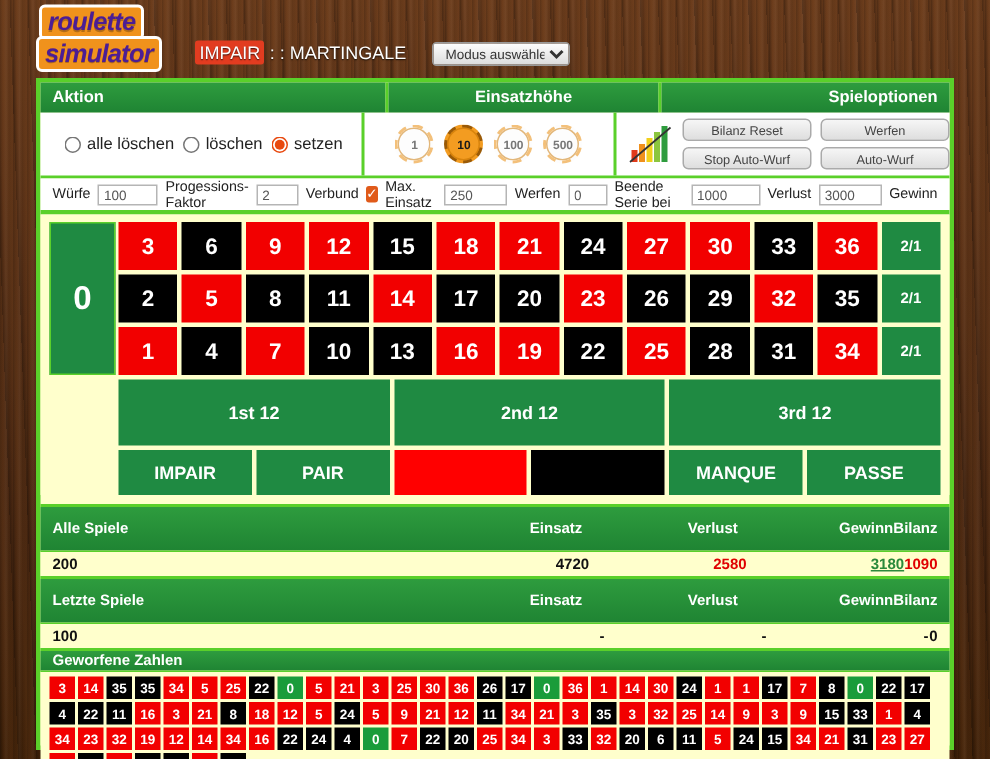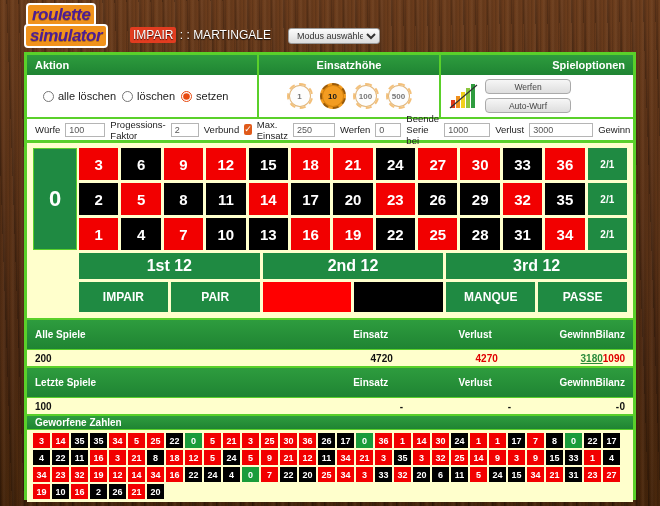--- a/index.html
+++ b/index.html
@@ -130,21 +130,21 @@
     padding: 0 8px; font-size: 9.5px; color:#222;
     background:#ffffff; border-bottom: 3px solid #5ad02a;
   }
   #settings input[type=text]{
     height: 14px; font-size: 9px; color:#555;
     border:1px solid #b5b5b5; background:#fff; padding-left:3px;
     font-family: "Liberation Sans", sans-serif;
   }
   #settings .w-wuerfe{ width:40px;} #settings .w-prog{ width:28px;}
   #settings .w-max{ width:42px;} #settings .w-warten{ width:26px;}
-  #settings .w-serie{ width:46px;} #settings .w-verlust{ width:64px;}
+  #settings .w-serie{ width:46px;} #settings .w-verlust{ width:42px;}
   .cbox { width:11px;height:11px; background:#e05a1a; border-radius:2px;
           display:inline-flex; align-items:center; justify-content:center;
           color:#fff; font-size:9px; line-height:9px; }
 
   
   #table-wrap { padding: 5px 6px 0 6px; background:#ffffcc; }
   #numbers { display: flex; }
   #zero {
     width: 44px; height: 102px; margin-right: 2px;
     background: #1f8a42; border: 1px solid #5ad02a;
@@ -154,22 +154,22 @@
   }
   #grid { flex:1; display:grid; grid-template-columns: repeat(13, 1fr);
           grid-template-rows: repeat(3, 32px); gap: 3px; }
   .num { display:flex; align-items:center; justify-content:center;
          font-size: 15px; font-weight:bold; color:#fff; cursor:pointer; }
   .num.red { background:#f20000; }
   .num.black { background:#000000; }
   .num.col21 { background:#1f8a42; font-size:10px; }
 
   #dozens { display:flex; margin-top: 3px; padding-left: 46px; gap:3px; }
-  .dozen { flex:1; height: 26px; background:#1f8a42; color:#fff;
-           font-size: 16px; font-weight:bold;
+  .dozen { flex:1; height: 44px; background:#1f8a42; color:#fff;
+           font-size: 12px; font-weight:bold;
            display:flex;align-items:center;justify-content:center; cursor:pointer;}
   #evens { display:flex; margin-top: 3px; padding-left: 46px; gap:3px; }
   .even { flex:1; height: 30px; background:#1f8a42; color:#fff;
           font-size: 12px; font-weight:bold;
           display:flex;align-items:center;justify-content:center; cursor:pointer;}
   .even.red { background:#ff0000; }
   .even.black { background:#000000; }
 
   
   #stats { margin-top: 6px; }
@@ -250,20 +250,24 @@
 
     <div id="gameopts">
       <svg id="chart-icon" viewBox="0 0 30 28">
         <rect x="2" y="18" width="4" height="8" fill="#e03a1a"></rect>
         <rect x="7" y="14" width="4" height="12" fill="#f0901c"></rect>
         <rect x="12" y="10" width="4" height="16" fill="#f2d01c"></rect>
         <rect x="17" y="6" width="4" height="20" fill="#8cc63e"></rect>
         <rect x="22" y="2" width="4" height="24" fill="#2e9c3e"></rect>
         <path d="M1 26 L28 3" stroke="#333" stroke-width="1.2" fill="none"></path>
       </svg>
+      <div class="gcol">
+        <div class="gbtn">Bilanz Reset</div>
+        <div class="gbtn">Stop Auto-Wurf</div>
+      </div>
       <div class="gcol">
         <div class="gbtn">Werfen</div>
         <div class="gbtn">Auto-Wurf</div>
       </div>
     </div>
   </div>
 
   <div id="settings">
     <span>Würfe</span>
     <input type="text" class="w-wuerfe" value="100" style="">
@@ -346,21 +350,21 @@
     <div class="st-head">
       <div class="st-c1">Alle Spiele</div>
       <div class="st-c">Einsatz</div>
       <div class="st-c">Verlust</div>
       <div class="st-c">Gewinn</div>
       <div class="st-c last">Bilanz</div>
     </div>
     <div class="st-row">
       <div class="st-c1">200</div>
       <div class="st-c">4720</div>
-      <div class="st-c val-loss">4270</div>
+      <div class="st-c val-loss">2580</div>
       <div class="st-c val-win">3180</div>
       <div class="st-c last val-bal">1090</div>
     </div>
     <div class="st-head">
       <div class="st-c1">Letzte Spiele</div>
       <div class="st-c">Einsatz</div>
       <div class="st-c">Verlust</div>
       <div class="st-c">Gewinn</div>
       <div class="st-c last">Bilanz</div>
     </div>

